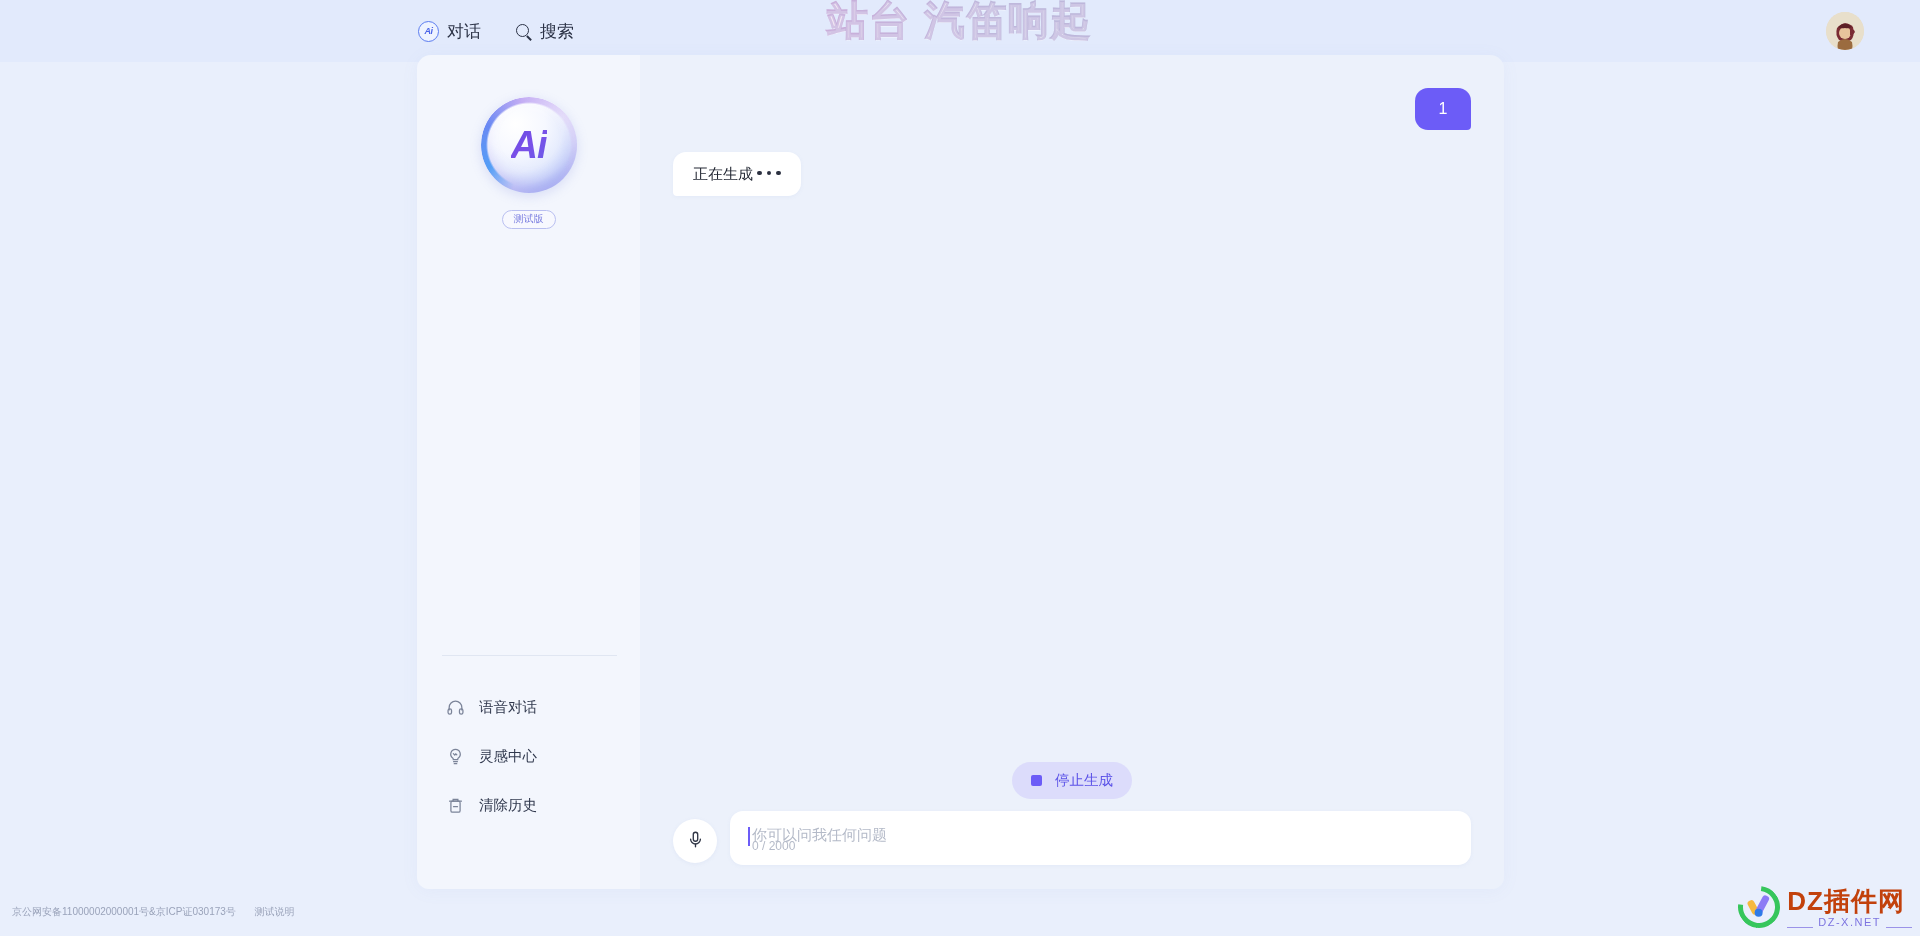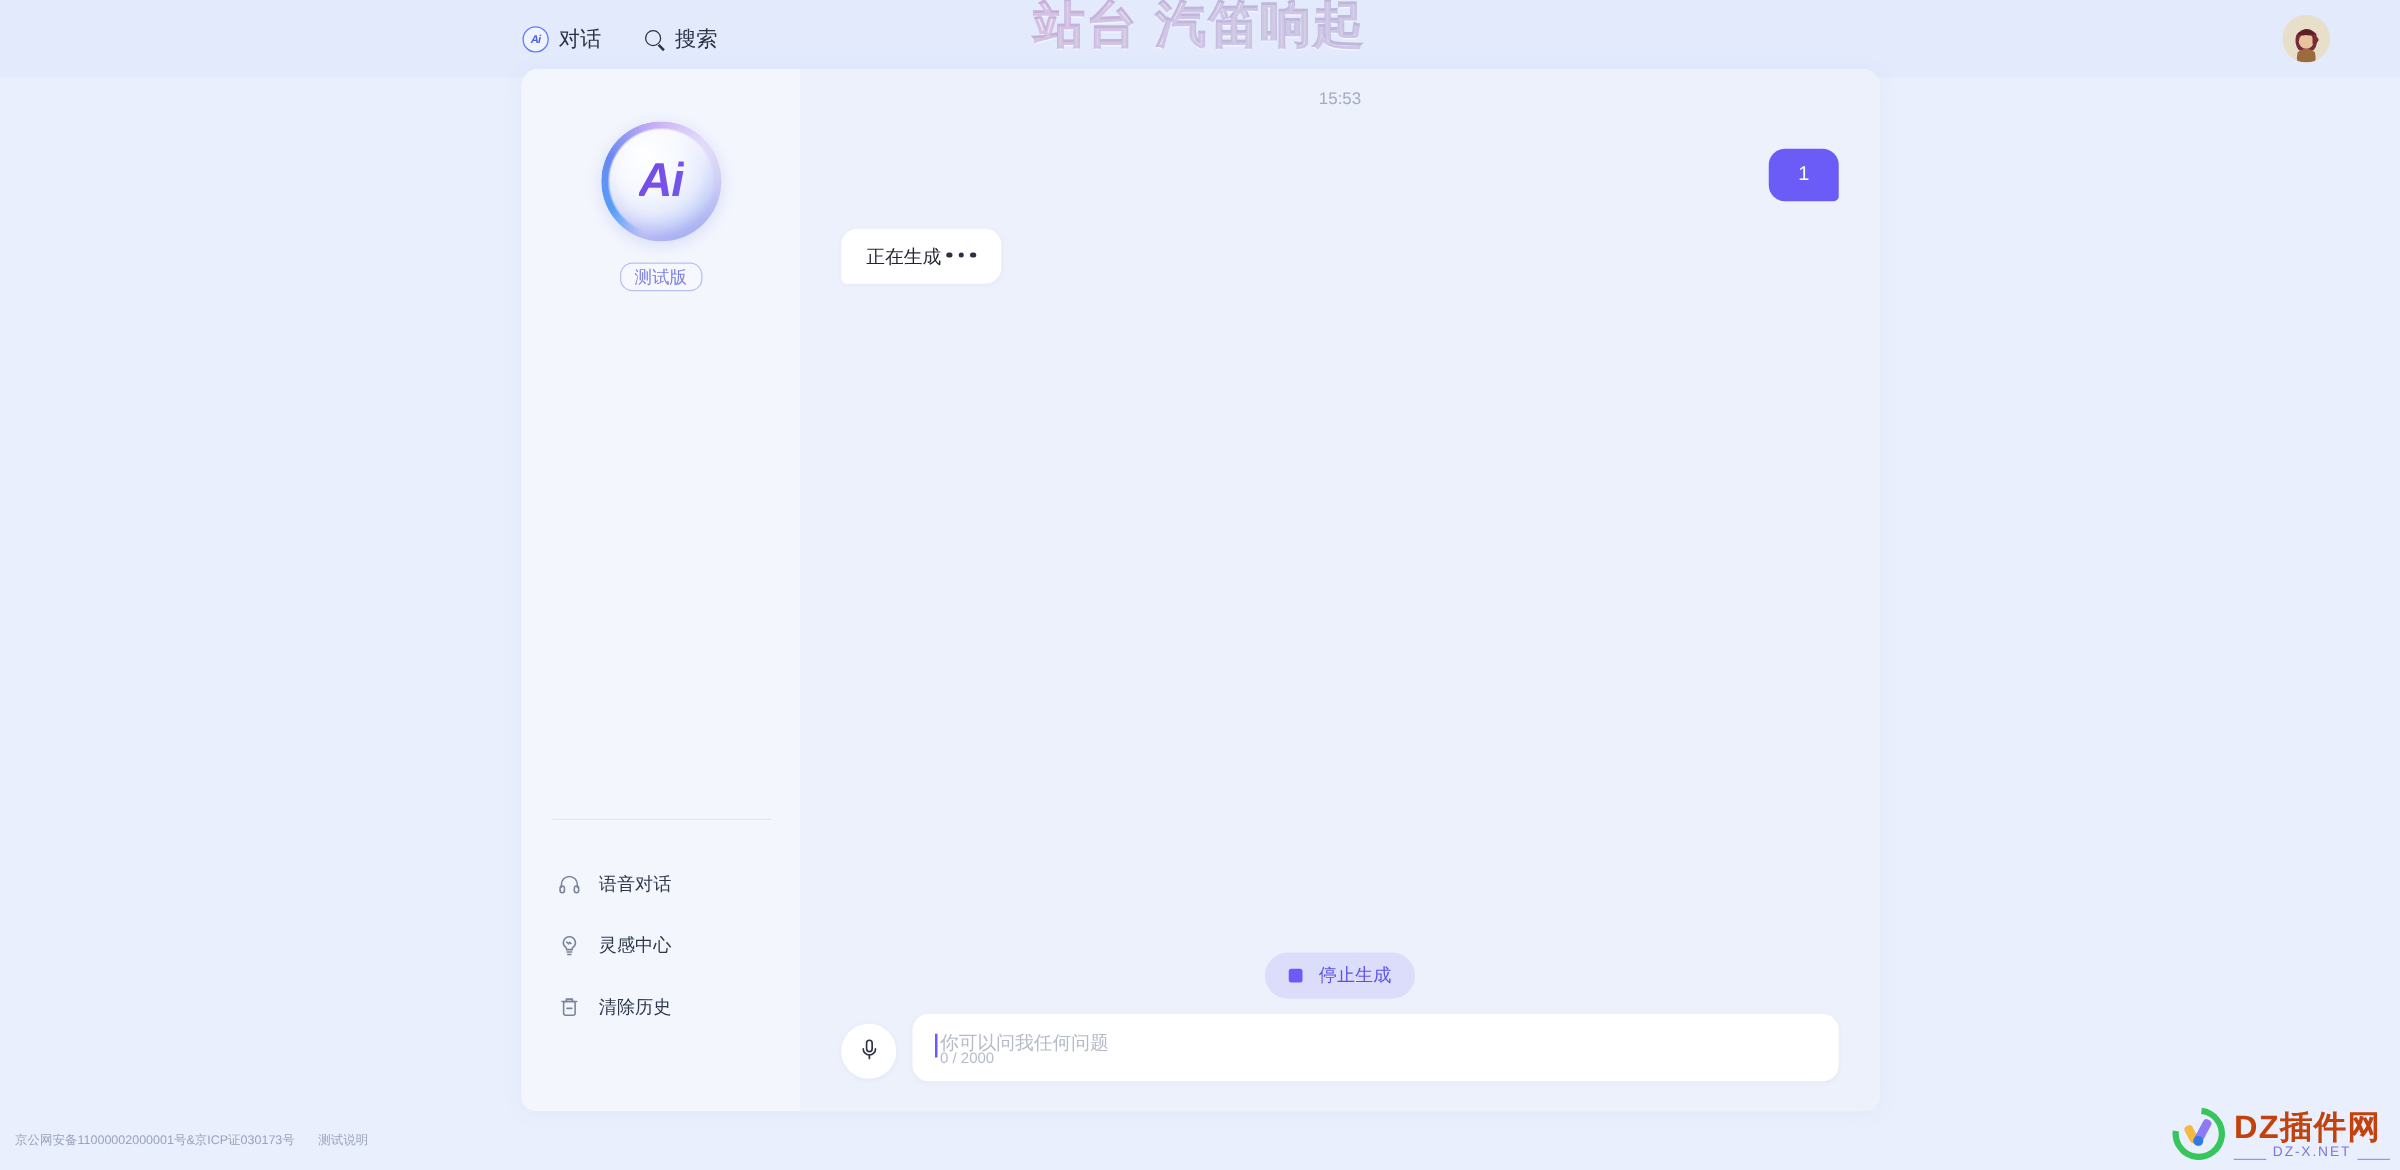--- a/index.html
+++ b/index.html
@@ -188,21 +188,21 @@
     background-clip: text;
     color: transparent;
     z-index: 2;
   }
 
   .beta-badge {
     margin-top: 17px;
     padding: 3px 11px 4px;
     border: 1px solid #b9bff0;
     border-radius: 10px;
-    font-size: 14px;
+    font-size: 10px;
     color: #7b7fe0;
     background: #f7f8fe;
     cursor: pointer;
     line-height: 1;
   }
 
   .sidebar-divider {
     position: absolute;
     left: 25px;
     top: 600px;
@@ -530,21 +530,20 @@
             <path d="M9.5 13.5h5"></path>
           </svg>
         </span>
         <span>清除历史</span>
       </div>
 
     </div>
   </div>
 
   <div class="chat">
-    <div class="chat-time">15:53</div>
 
     <div class="msg-stream">
       <div class="msg-user">
         <span>1</span>
       </div>
 
       <div class="msg-bot">
         <span class="msg-bot-text">正在生成</span>
         <span class="dots">
             <i></i>

